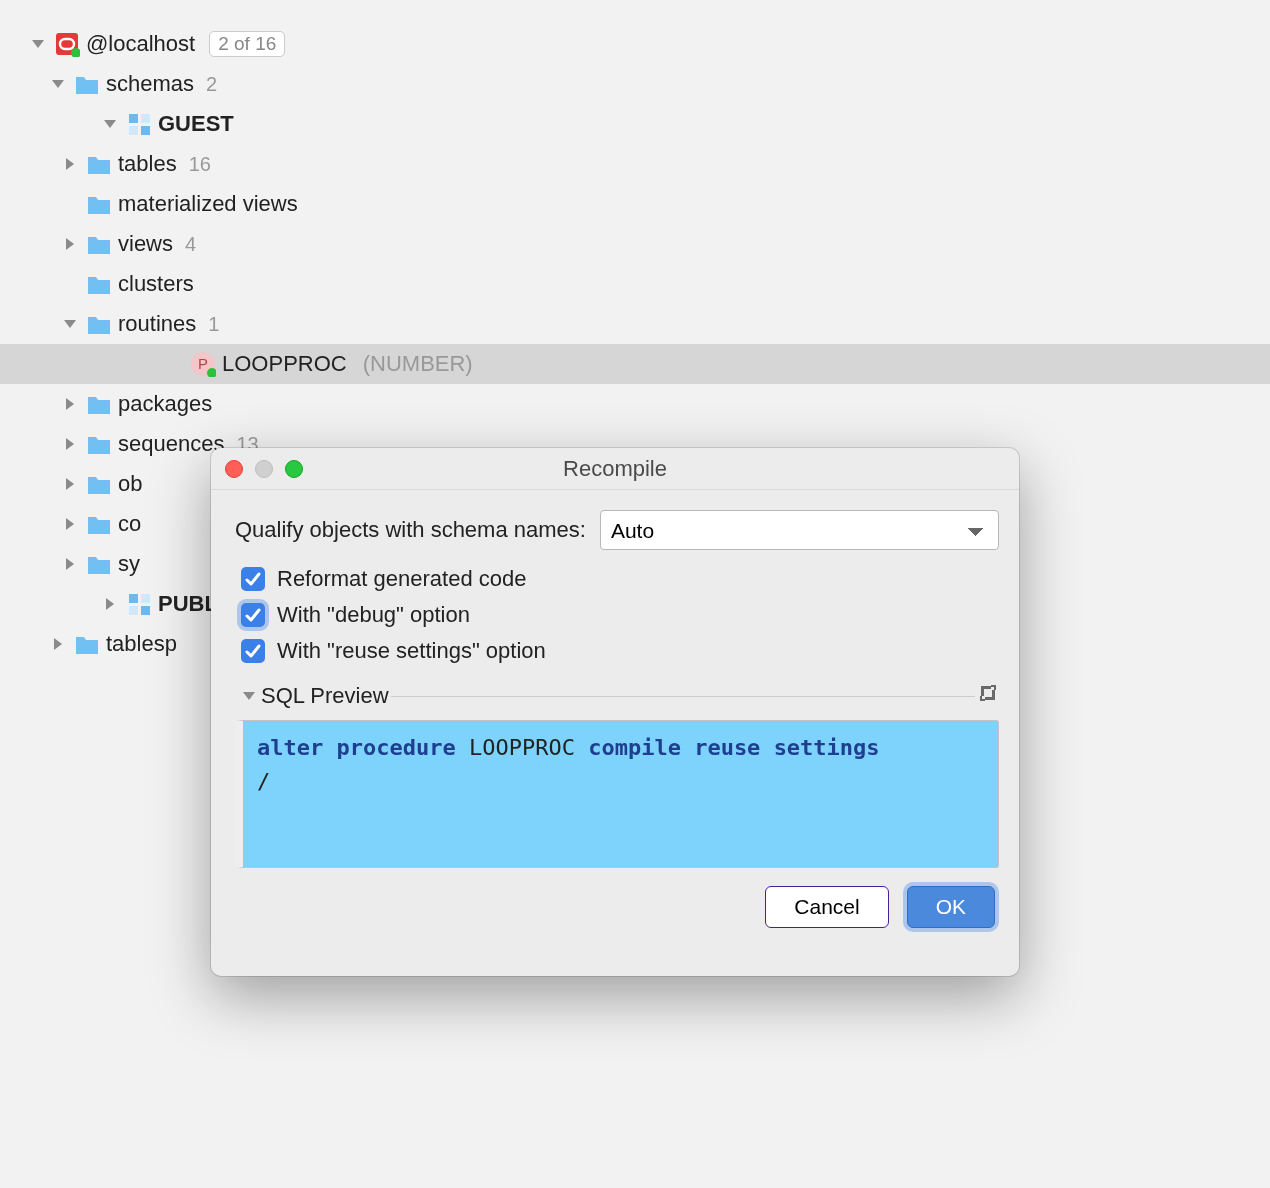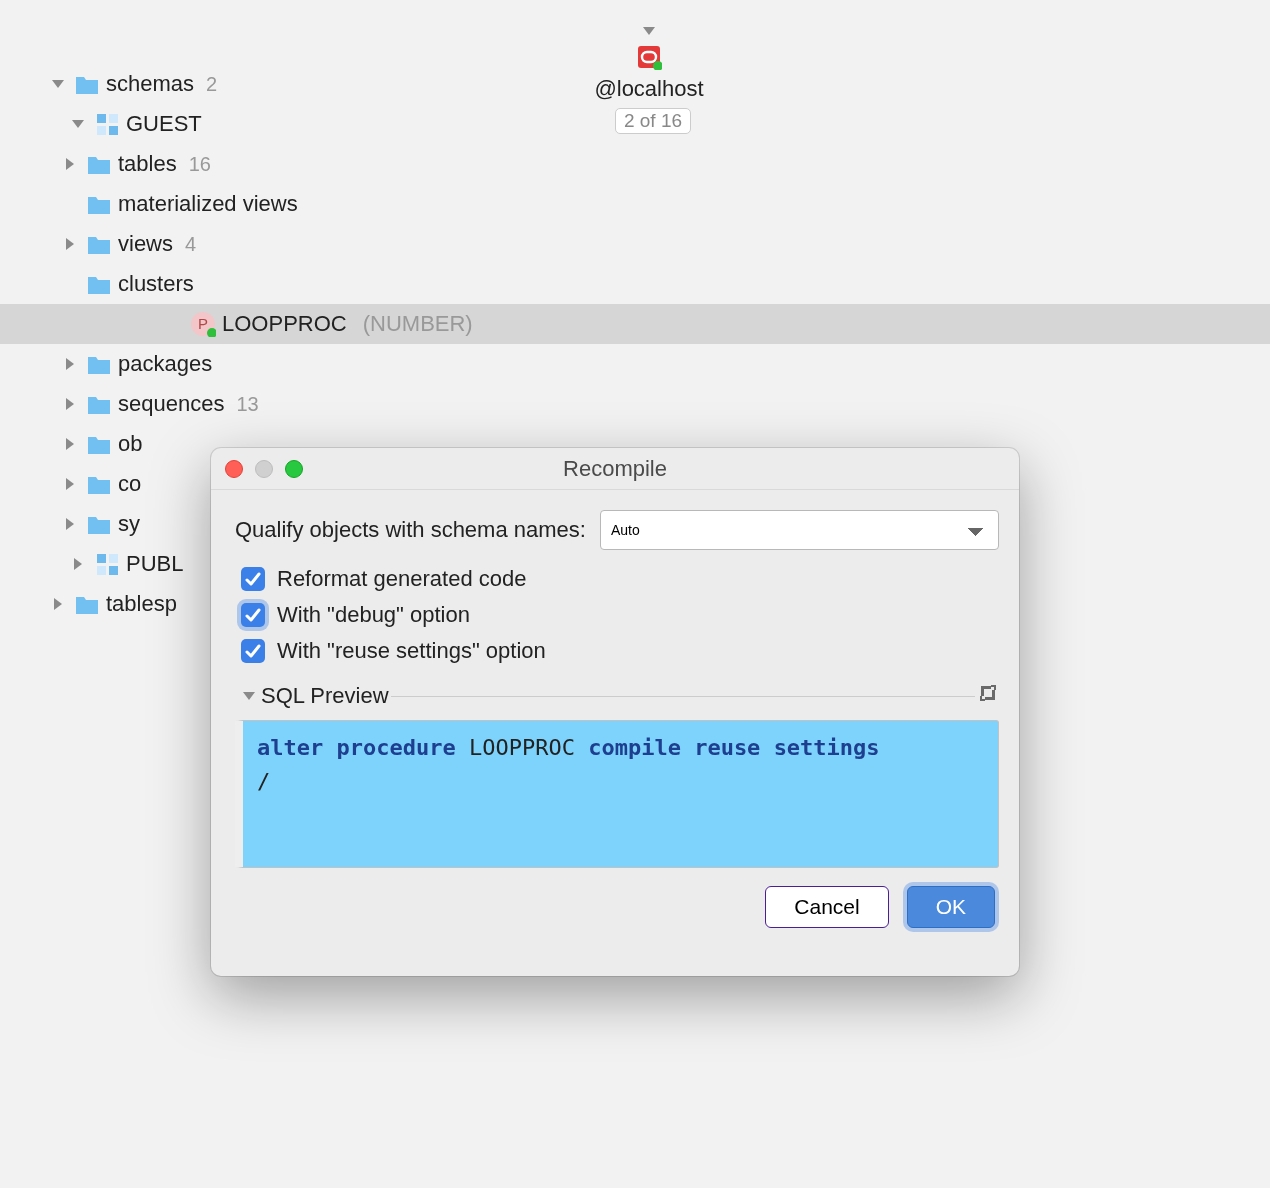--- a/index.html
+++ b/index.html
@@ -16,23 +16,23 @@
 
   
   .tree { padding-top: 24px; }
   .row {
     display: flex;
     align-items: center;
     height: 40px;
     gap: 6px;
   }
   .row.selected { background: #d6d6d6; }
-  .indent-0 { padding-left: 28px; flex-direction: column; }
+  .indent-0 { padding-left: 28px; }
   .indent-1 { padding-left: 48px; }
-  .indent-2 { padding-left: 68px; }
+  .indent-2 { padding-left: 100px; font-weight: bold; }
   .indent-3 { padding-left: 60px; text-align: center; }
   .indent-4 { padding-left: 140px; }
 
   .arrow {
     width: 20px; height: 20px;
     display: inline-flex; align-items: center; justify-content: center;
   }
   .arrow svg { width: 14px; height: 14px; }
   .none-arrow { width: 20px; }
 
@@ -65,21 +65,21 @@
   .tl { width:18px; height:18px; border-radius:50%; }
   .red { background:#ff5f57; border:1px solid #e24238; }
   .grey { background:#d0d0d0; border:1px solid #bdbdbd; }
   .green { background:#28c840; border:1px solid #14a524; }
   .title { position:absolute; left:0; right:0; text-align:center; color:#4a4a4a; font-size:22px; }
 
   .dlg-body { padding:20px 20px 8px 24px; }
   .form-row { display:flex; align-items:center; gap:14px; margin-bottom:16px; }
   .form-label { font-size:22px; }
   select {
-    flex:1; height:40px; font-size:14px; padding:0 10px;
+    flex:1; height:40px; font-size:21px; padding:0 10px;
     background:#fff; border:1px solid #b8b8b8; border-radius:4px;
     appearance: none;
     background-image: linear-gradient(45deg, transparent 50%, #666 50%), linear-gradient(135deg, #666 50%, transparent 50%);
     background-position: calc(100% - 22px) 17px, calc(100% - 14px) 17px;
     background-size: 8px 8px, 8px 8px;
     background-repeat: no-repeat;
   }
 
   .chk-row { display:flex; align-items:center; gap:12px; margin:10px 0 10px 6px; }
   .chk {
@@ -246,20 +246,34 @@
   <div class="row indent-3">
     <span class="none-arrow"></span>
     <span class="icon">
         <svg viewBox="0 0 26 26">
           <use href="#folder"></use>
         </svg>
       </span>
     <span class="label">clusters</span>
   </div>
 
+  <div class="row indent-3">
+    <span class="arrow">
+        <svg viewBox="0 0 14 14">
+          <use href="#arr-down"></use>
+        </svg>
+      </span>
+    <span class="icon">
+        <svg viewBox="0 0 26 26">
+          <use href="#folder"></use>
+        </svg>
+      </span>
+    <span class="label">routines</span>
+    <span class="count">1</span>
+  </div>
 
   <div class="row indent-4 selected">
     <span class="none-arrow" style="width:44px"></span>
     <span class="icon">
         <svg viewBox="0 0 26 26">
           <use href="#proc"></use>
         </svg>
       </span>
     <span class="label">LOOPPROC</span>
     <span class="muted" style="margin-left:10px">(NUMBER)</span>

